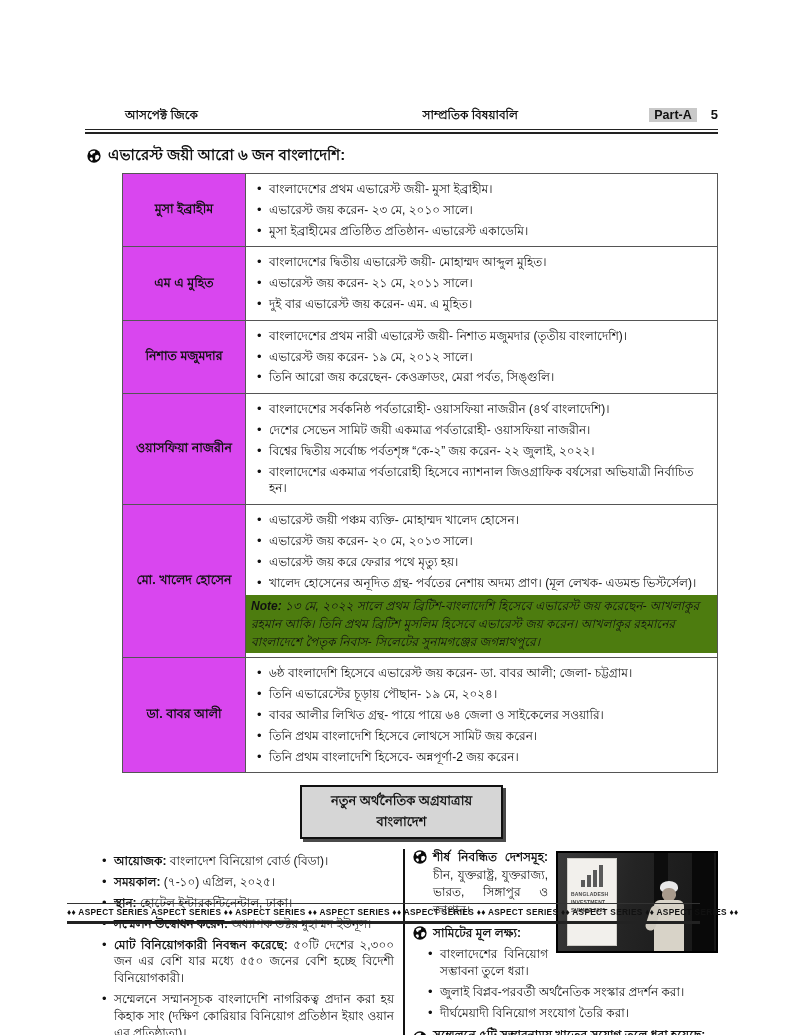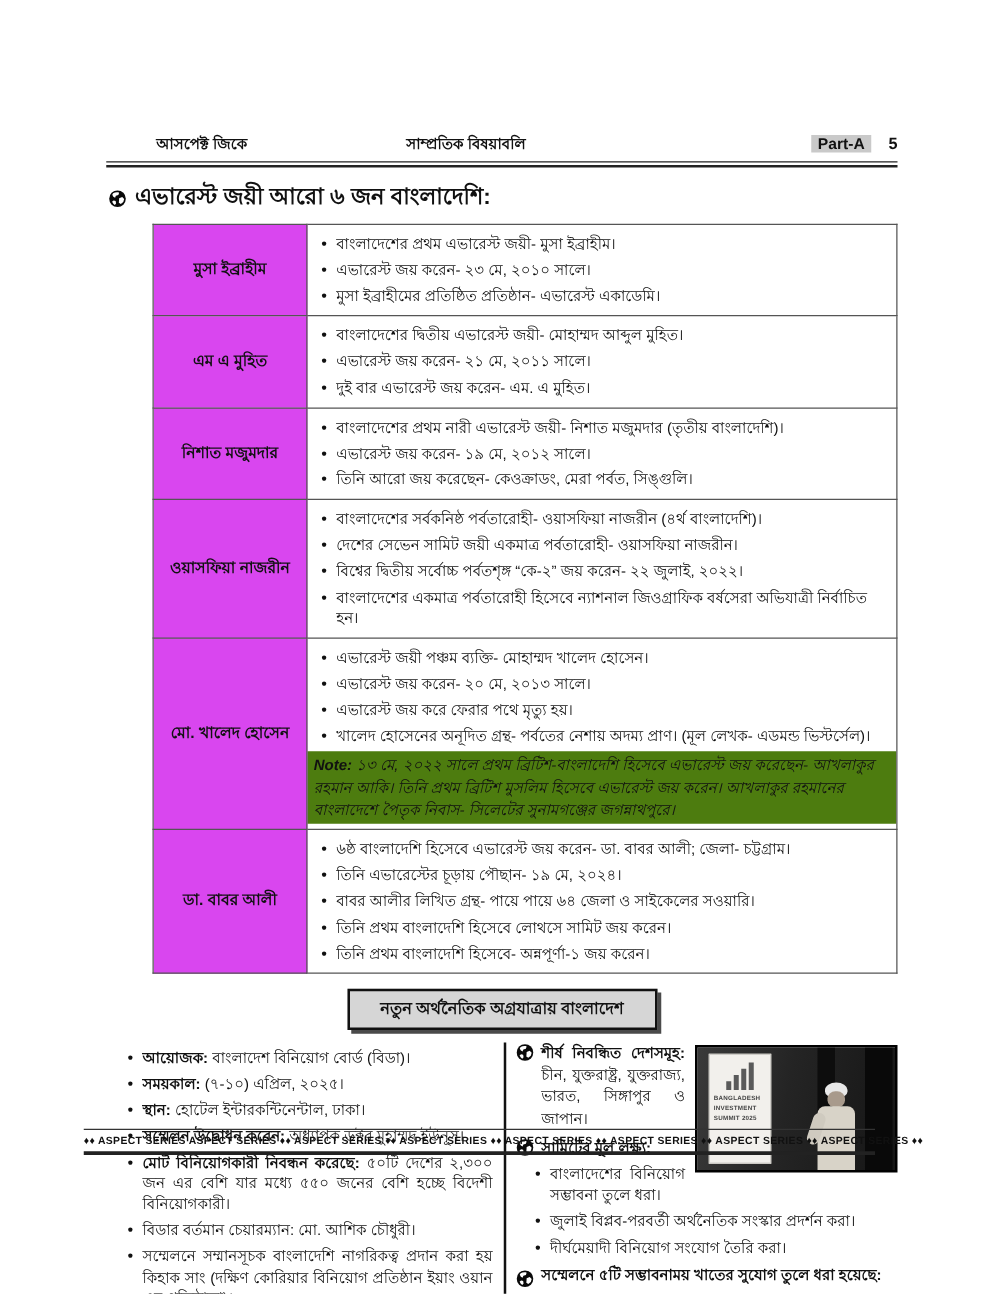--- a/index.html
+++ b/index.html
@@ -9,44 +9,44 @@
     font-family: "Liberation Sans", "DejaVu Sans", sans-serif;
     color: #111;
     position: relative;
     overflow: hidden;
   }
   .page { position: absolute; left: 85px; top: 106px; width: 633px; }
 
   
   .hdr { display: flex; align-items: baseline; font-weight: bold; font-size: 12px; padding-bottom: 3px; margin-left: 40px; }
   .hdr-left  { width: 200px; }
-  .hdr-center{ flex: 1; text-align: left; }
+  .hdr-center{ flex: 1; text-align: right; }
   .hdr-right { width: 200px; text-align: right; display: flex; justify-content: flex-end; gap: 14px; align-items: baseline; }
   .part-badge { background: #c9c9c9; padding: 0 5px; font-size: 12.5px; }
   .page-num { font-size: 13px; }
   .rule1 { border-top: 1px solid #222; }
   .rule2 { border-top: 2px solid #222; margin-top: 2px; }
 
   
-  .sec-title { display: flex; gap: 7px; align-items: center; font-weight: bold; font-size: 18px; margin: 9px 0 5px 2px; }
+  .sec-title { display: flex; gap: 7px; align-items: center; font-weight: bold; font-size: 15px; margin: 9px 0 5px 2px; }
   .globe { flex: 0 0 auto; display: inline-flex; margin-top: 1px; }
 
   
   table.everest { border-collapse: collapse; margin-left: 37px; width: 596px; font-size: 12px; }
   table.everest td { border: 1px solid #555; vertical-align: middle; }
   td.name-cell { width: 123px; text-align: center; font-weight: bold; background: #d946ef; font-size: 12.5px; padding: 2px 4px; }
   td.detail-cell { padding: 3px 8px; }
   .blist li { list-style: none; position: relative; padding-left: 15px; margin: 4px 0; line-height: 1.4; text-align: left; }
   .blist li::before { content: "\2022"; position: absolute; left: 3px; top: -1px; font-size: 13px; }
   .note { background: #4d7c0f; font-style: italic; line-height: 1.5; padding: 2px 5px; margin: 4px -8px 1px -8px; }
   .note b { font-style: italic; }
 
   
   .banner-box {
-    width: 248px; margin: 12px auto 10px auto; text-align: center;
+    width: 203px; margin: 12px auto 10px auto; text-align: center;
     background: #d6d6d6; border: 2px solid #111; box-shadow: 3px 3px 0 #4a4a4a;
     font-weight: bold; font-size: 13px; padding: 4px 6px;
   }
 
   
   .columns { display: flex; font-size: 12px; }
   .col-left { width: 318px; padding-right: 9px; }
   .col-divider { width: 0; border-left: 2px solid #111; }
   .col-right { flex: 1; padding-left: 8px; }
   .lead { display: flex; gap: 6px; align-items: flex-start; margin-bottom: 3px; }
@@ -179,39 +179,38 @@
       </td>
     </tr>
     <tr>
       <td class="name-cell">ডা. বাবর আলী</td>
       <td class="detail-cell">
             <ul class="blist">
         <li>৬ষ্ঠ বাংলাদেশি হিসেবে এভারেস্ট জয় করেন- ডা. বাবর আলী; জেলা- চট্টগ্রাম।</li>
         <li>তিনি এভারেস্টের চূড়ায় পৌছান- ১৯ মে, ২০২৪।</li>
         <li>বাবর আলীর লিখিত গ্রন্থ- পায়ে পায়ে ৬৪  জেলা ও সাইকেলের সওয়ারি।</li>
         <li>তিনি প্রথম বাংলাদেশি হিসেবে লোথসে সামিট জয় করেন।</li>
-        <li>তিনি প্রথম বাংলাদেশি হিসেবে- অন্নপূর্ণা-১ জয় করেন।</li>
+        <li>তিনি প্রথম বাংলাদেশি হিসেবে- অন্নপূর্ণা-2 জয় করেন।</li>
       </ul>
           </td>
     </tr>
   </tbody>
     </table>
 
   <div class="banner-box">নতুন অর্থনৈতিক অগ্রযাত্রায় বাংলাদেশ</div>
 
   <div class="columns">
 
     <div class="col-left">
       <ul class="blist">
         <li><span class="lbl">আয়োজক:</span> <span>বাংলাদেশ বিনিয়োগ বোর্ড (বিডা)।</span></li>
         <li><span class="lbl">সময়কাল:</span> <span>(৭-১০) এপ্রিল, ২০২৫।</span></li>
         <li><span class="lbl">স্থান:</span> <span>হোটেল ইন্টারকন্টিনেন্টাল, ঢাকা।</span></li>
         <li><span class="lbl">সম্মেলন উদ্বোধন করেন:</span> <span>অধ্যাপক ডক্টর মুহাম্মদ ইউনূস।</span></li>
         <li><span class="lbl">মোট বিনিয়োগকারী নিবন্ধন করেছে:</span> <span>৫০টি দেশের ২,৩০০ জন এর বেশি যার মধ্যে ৫৫০ জনের বেশি হচ্ছে বিদেশী বিনিয়োগকারী।</span></li>
-        <li><span class="lbl"></span> <span>বিডার বর্তমান চেয়ারম্যান: মো. আশিক চৌধুরী।</span></li>
         <li><span class="lbl"></span> <span>সম্মেলনে সম্মানসূচক বাংলাদেশি নাগরিকত্ব প্রদান করা হয় কিহাক সাং (দক্ষিণ কোরিয়ার বিনিয়োগ প্রতিষ্ঠান ইয়াং ওয়ান এর প্রতিষ্ঠাতা)।</span></li>
       </ul>
     </div>
 
     <div class="col-divider"></div>
 
     <div class="col-right">
 
       <div class="photo">
         <div class="stripe" style="left:96px;"></div>

